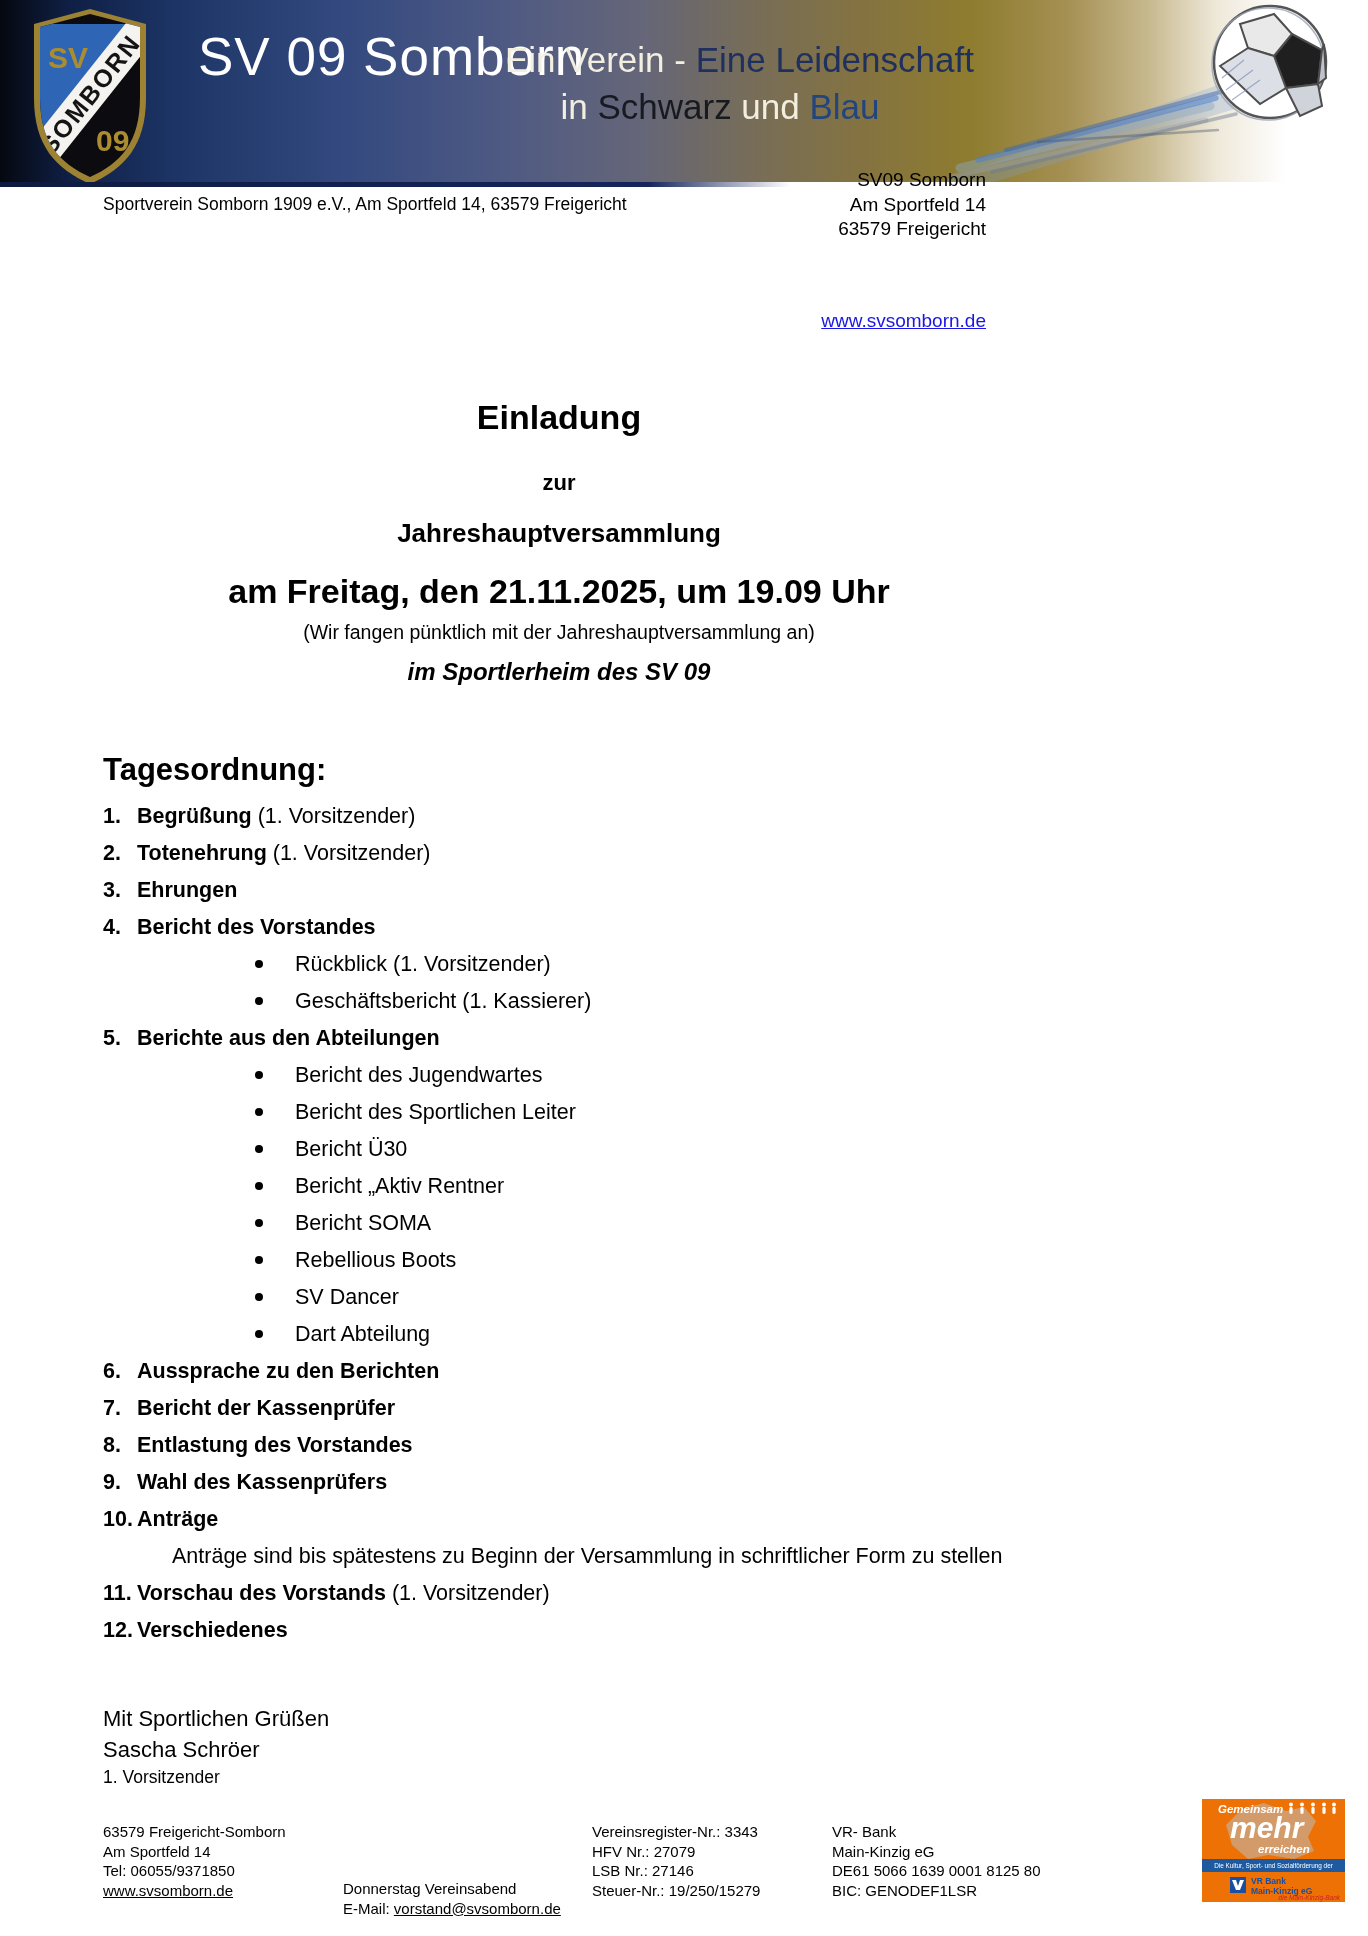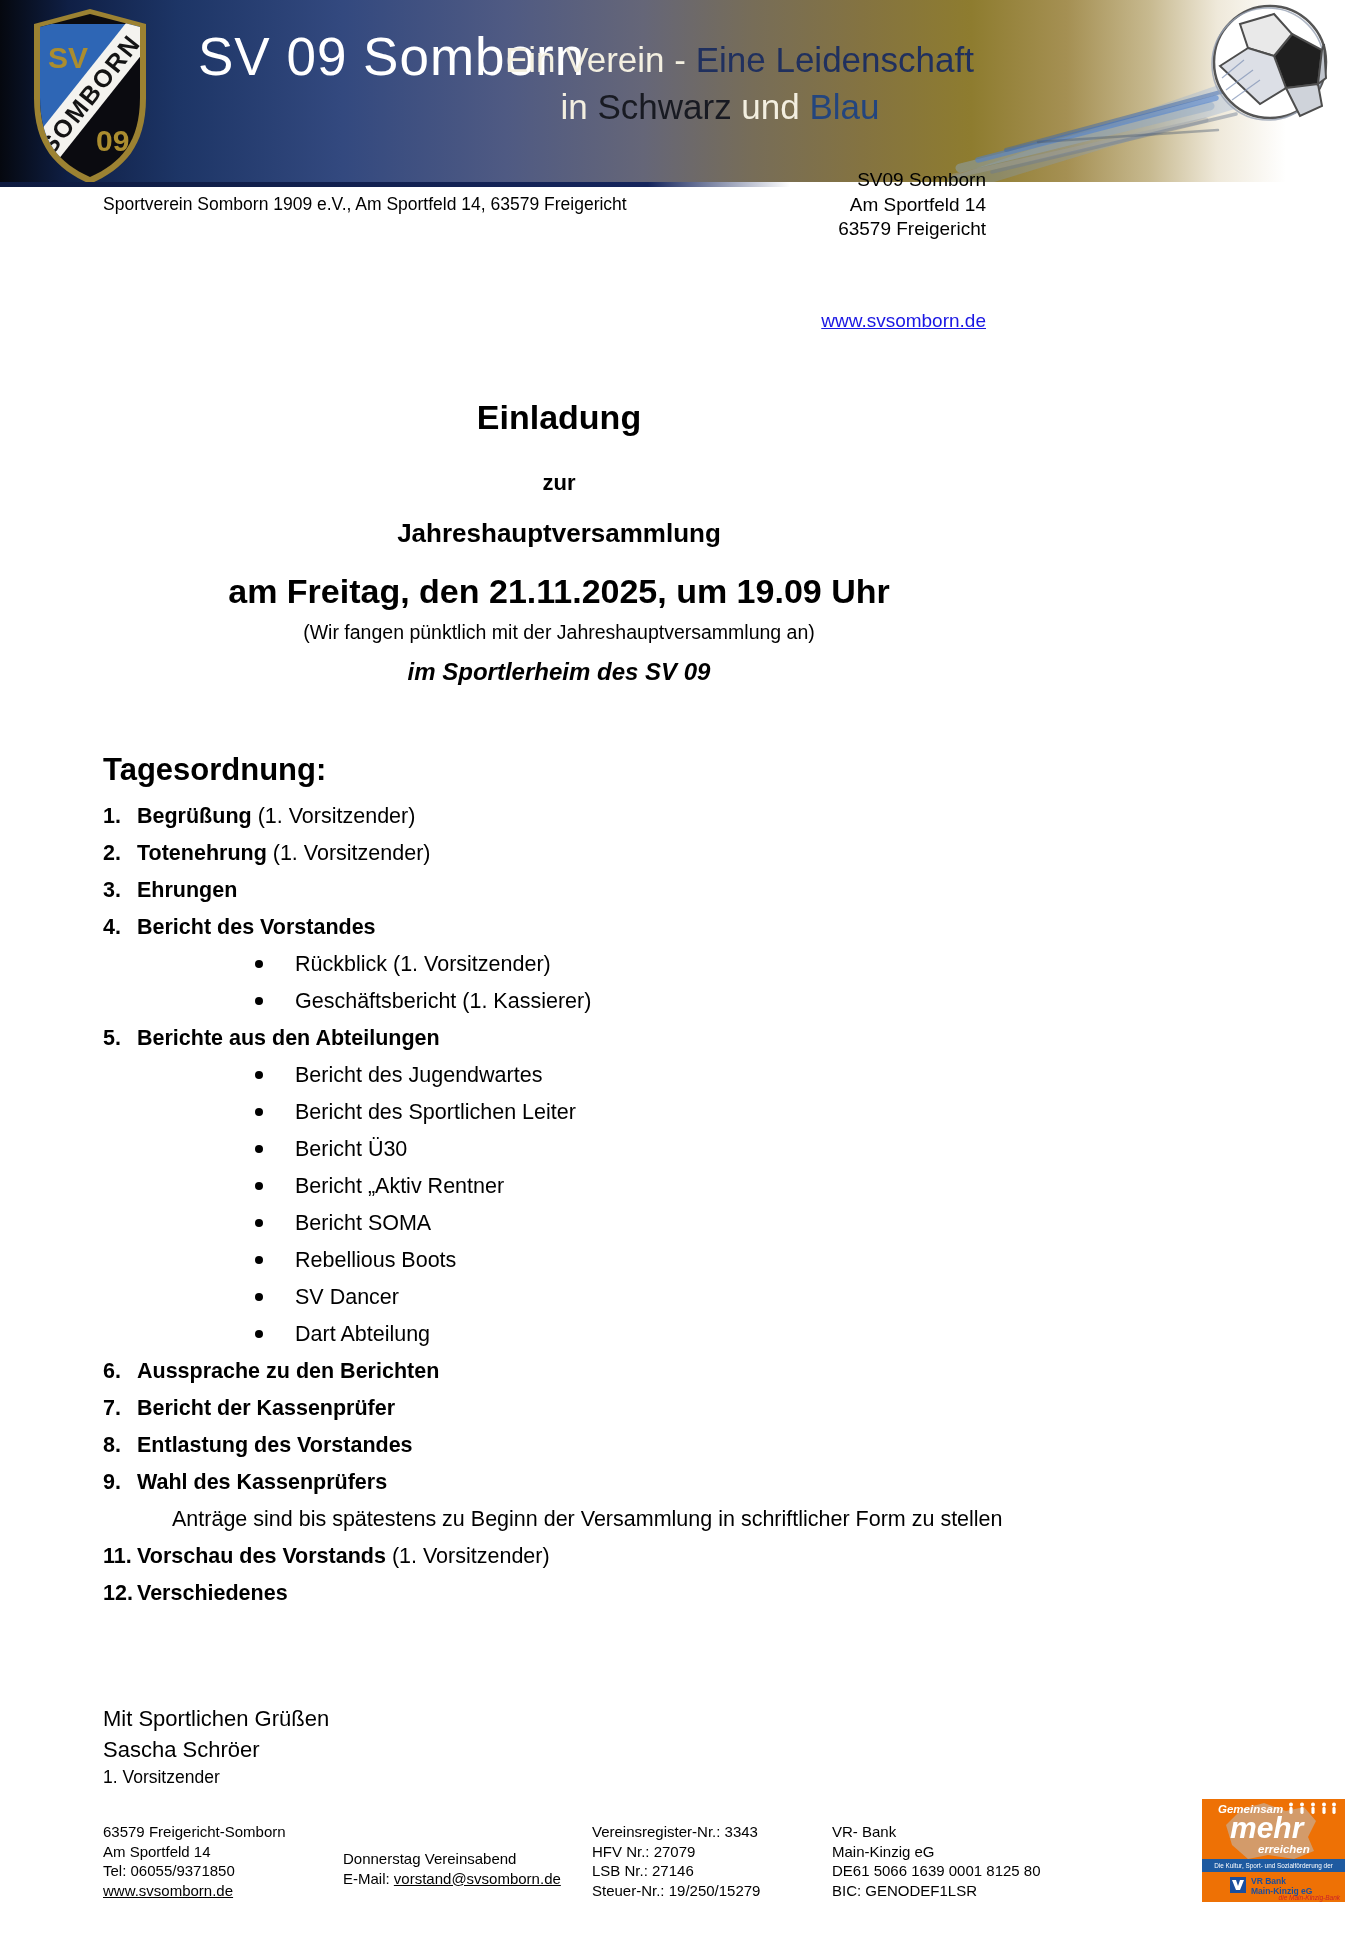--- a/index.html
+++ b/index.html
@@ -56,21 +56,21 @@
   
   .closing{position:absolute;left:103px;top:1703px;}
   .close-l1,.close-l2{font-size:22px;line-height:31px;}
   .close-l3{font-size:17.5px;line-height:25px;}
 
   
   .footer{position:absolute;left:103px;top:1822px;display:flex;
           font-size:15px;line-height:19.5px;}
   .fcol{flex:none;}
   .fc1{width:140px;} .fc2{width:240px;} .fc3{width:249px;} .fc4{width:240px;} .fc5{width:236px;}
-  .fc3-inner{margin-top:27px;}
+  .fc3-inner{margin-top:57px;}
   .f-link{color:#000;text-decoration:underline;}
 
   
   .badge{position:absolute;left:1202px;top:1799px;width:143px;height:103px;
          background:#ee7105;overflow:hidden;}
   .badge-map{position:absolute;left:22px;top:4px;}
   .badge-gemeinsam{position:absolute;left:16px;top:4px;font-size:11.5px;font-weight:bold;
                    font-style:italic;color:#fff;}
   .badge-people{position:absolute;left:84px;top:3px;}
   .badge-mehr{position:absolute;left:28px;top:12px;font-size:30px;font-weight:bold;
@@ -246,20 +246,24 @@
     <div class="agn-item">
       <span class="agn-num">8.</span>
       <span class="agn-title">Entlastung des Vorstandes</span>
     </div>
 
     <div class="agn-item">
       <span class="agn-num">9.</span>
       <span class="agn-title">Wahl des Kassenprüfers</span>
     </div>
 
+    <div class="agn-item">
+      <span class="agn-num">10.</span>
+      <span class="agn-title">Anträge</span>
+    </div>
     <div class="agn-note">Anträge sind bis spätestens zu Beginn der Versammlung in schriftlicher Form zu stellen</div>
 
     <div class="agn-item">
       <span class="agn-num">11.</span>
       <span class="agn-title">Vorschau des Vorstands</span>
       <span class="agn-suffix"> (1. Vorsitzender)</span>
     </div>
 
     <div class="agn-item">
       <span class="agn-num">12.</span>

